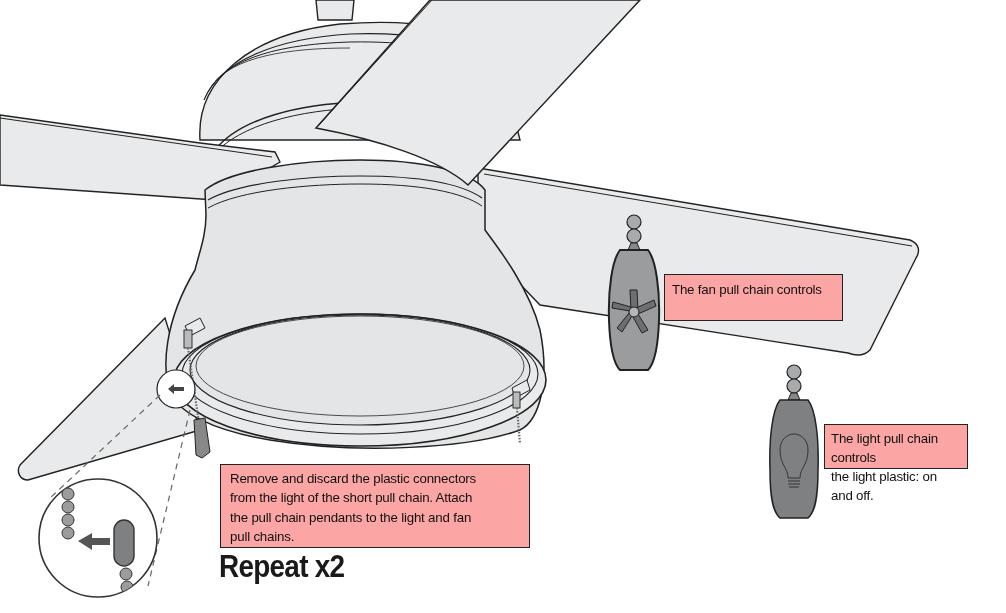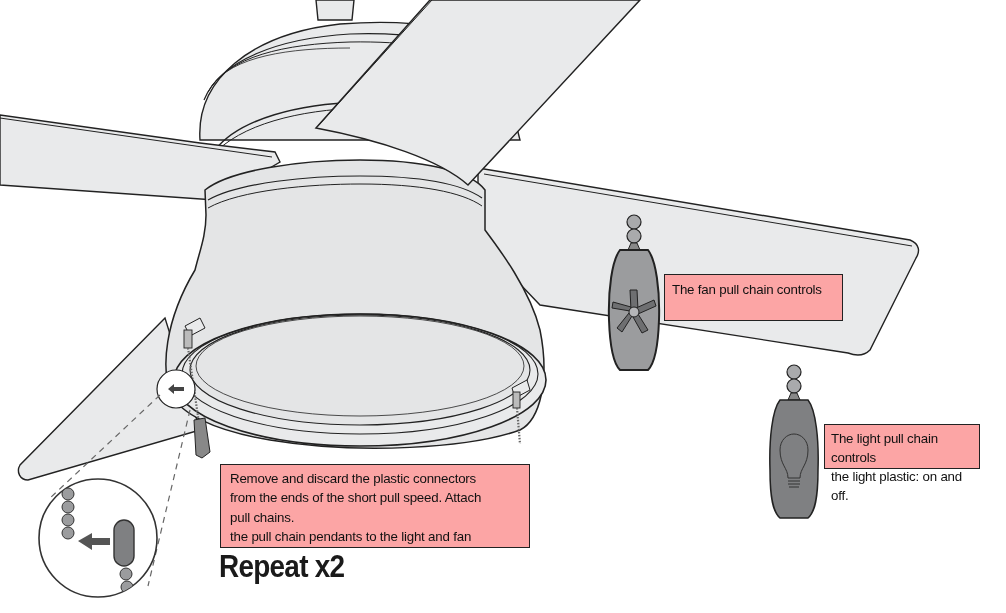--- a/index.html
+++ b/index.html
@@ -10,21 +10,21 @@
       background: #fca5a5;
       border: 1.2px solid #222;
       color: #111;
       font-family: "Liberation Sans", sans-serif;
       font-size: 13.3px;
       line-height: 19px;
       letter-spacing: -0.2px;
       box-sizing: border-box;
     }
     #fan-callout { left: 664px; top: 274px; width: 179px; height: 47px; padding: 5px 7px; }
-    #light-callout { left: 824px; top: 424px; width: 156px; height: 45px; padding: 4px 6px; }
+    #light-callout { left: 824px; top: 424px; width: 144px; height: 45px; padding: 4px 6px; }
     #step-callout { left: 220px; top: 464px; width: 310px; height: 84px; padding: 4px 9px; line-height: 19.3px; }
     #repeat-label {
       position: absolute; left: 219px; top: 549px;
       font-family: "Liberation Sans", sans-serif;
       font-weight: bold; font-size: 31px; color: #1a1a1a;
       letter-spacing: -0.8px; transform: scaleX(0.9); transform-origin: left top;
     }
   </style>
 </head>
 <body>
@@ -149,18 +149,18 @@
   <div>The fan pull chain controls</div>
 </div>
 
 <div id="light-callout" class="callout">
   <div>The light pull chain controls</div>
   <div>the light plastic: on and off.</div>
 </div>
 
 <div id="step-callout" class="callout">
   <div>Remove and discard the plastic connectors</div>
-  <div>from the ends of the short pull speed. Attach</div>
+  <div>from the light of the short pull chain. Attach</div>
+  <div>the pull chain pendants to the light and fan</div>
   <div>pull chains.</div>
-  <div>the pull chain pendants to the light and fan</div>
 </div>
 
 <div id="repeat-label">Repeat x2</div>
 
 </body></html>

